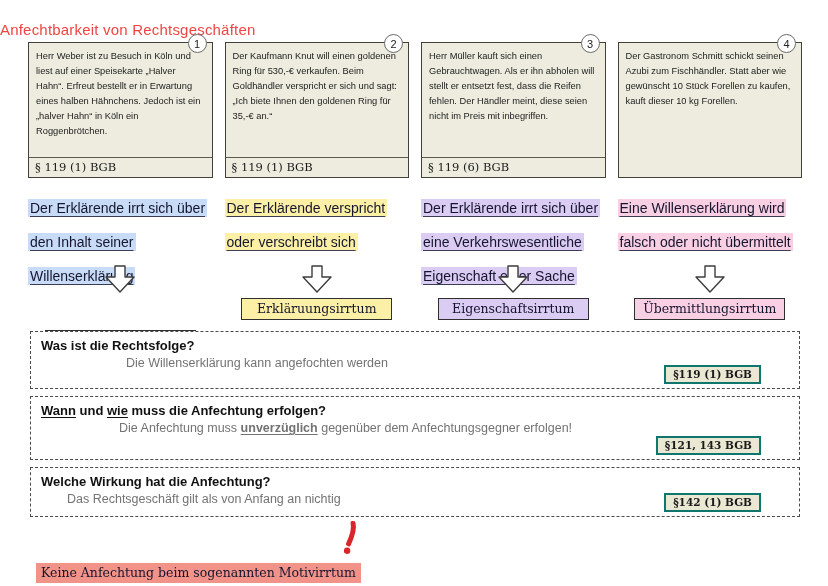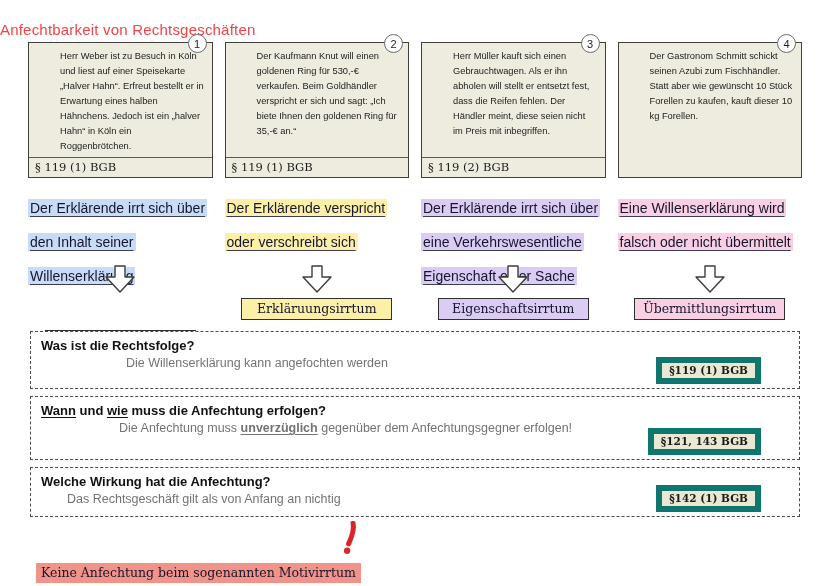--- a/index.html
+++ b/index.html
@@ -8,21 +8,21 @@
   .page { position:relative; width:828px; height:586px; background:#fff; overflow:hidden; }
 
   .title { position:absolute; top:10px; left:0; right:0; text-align:left;
            font-size:15px; letter-spacing:.2px; color:#ef4444;margin-top:11px; }
 
   .columns { position:absolute; top:42px; left:28px; width:774px; display:flex; gap:12px; }
   .column  { flex:1; display:flex; flex-direction:column; min-width:0; }
 
   .case-card { position:relative; background:#edecdf; border:1px solid #41413a;
                height:136px; display:flex; flex-direction:column; }
-  .case-text { flex:1; padding:6px 7px 2px 7px; font-size:9.3px; line-height:1.62; color:#222;margin-left:24px; }
+  .case-text { flex:1; padding:6px 7px 2px 7px; font-size:9.3px; line-height:1.62; color:#222; }
   .case-law  { border-top:1px solid #5a5a4e; padding:2px 6px 3px 6px;
                font-family:"DejaVu Serif", serif; font-size:11.5px; color:#1a1a1a; }
   .num-badge { position:absolute; top:-9px; right:5px; width:19px; height:19px;
                border-radius:50%; background:#fff; border:1px solid #6b6b6b;
                display:flex; align-items:center; justify-content:center;
                font-size:11px; color:#222; z-index:2; }
 
   .rule { margin-top:13px; height:74px; font-family:Liberation Sans, sans-serif;
           font-size:14px; line-height:34px; color:#15152e; }
   .rule span { text-decoration:underline; text-underline-offset:3px;
@@ -44,21 +44,21 @@
   .section.s3 { height:50px; }
   .section-title  { font-size:13px; font-weight:bold; color:#111; }
   .section-answer { font-size:12.5px; margin-top:3px; color:#737373; }
   .indent-lg { margin-left:85px; }
   .indent-md { margin-left:78px; }
   .indent-sm { margin-left:26px; }
   .u  { text-decoration:underline; text-underline-offset:2px; }
   .bu { font-weight:bold; text-decoration:underline; text-underline-offset:2px; }
 
   .law-badge { position:absolute; right:38px; bottom:4px; background:#eae7d3;
-               border:6px solid #0f766e; padding:1px 7px 2px 7px;
+               border:2px solid #0f766e; padding:1px 7px 2px 7px;
                font-family:"DejaVu Serif", serif; font-weight:bold;
                font-size:10.5px; color:#1a1a1a; }
 
   .note { position:absolute; left:36px; top:521px; display:flex;
           align-items:flex-end; gap:8px;flex-direction:column; }
   .note-icon { line-height:0; transform:rotate(4deg); }
   .note-text { font-family:"DejaVu Serif", serif; font-size:12.5px; color:#15152e;
                padding:2px 5px 3px 5px; margin-bottom:2px; }
 </style>
 </head>
@@ -101,21 +101,21 @@
             <path d="M12 1 H22 V12 H31 L17 27 L3 12 H12 Z" fill="#ffffff" stroke="#3d3d3d" stroke-width="1.4" stroke-linejoin="round"></path>
           </svg>
       </div>
       <div class="label-box" style="background-color: rgb(252, 240, 167);">Erkläruungsirrtum</div>
     </div>
 
     <div class="column">
       <div class="case-card">
         <div class="num-badge">3</div>
         <div class="case-text">Herr Müller kauft sich einen Gebrauchtwagen. Als er ihn abholen will stellt er entsetzt fest, dass die Reifen fehlen. Der Händler meint, diese seien nicht im Preis mit inbegriffen.</div>
-        <div class="case-law">§ 119 (2) BGB</div>
+        <div class="case-law">§ 119 (6) BGB</div>
       </div>
       <div class="rule">
         <span style="background-color: rgb(219, 204, 243);">Der Erklärende irrt sich über eine Verkehrswesentliche Eigenschaft einer Sache</span>
       </div>
       <div class="arrow">
         <svg width="34" height="28" viewBox="0 0 34 28">
             <path d="M12 1 H22 V12 H31 L17 27 L3 12 H12 Z" fill="#ffffff" stroke="#3d3d3d" stroke-width="1.4" stroke-linejoin="round"></path>
           </svg>
       </div>
       <div class="label-box" style="background-color: rgb(219, 204, 243);">Eigenschaftsirrtum</div>

